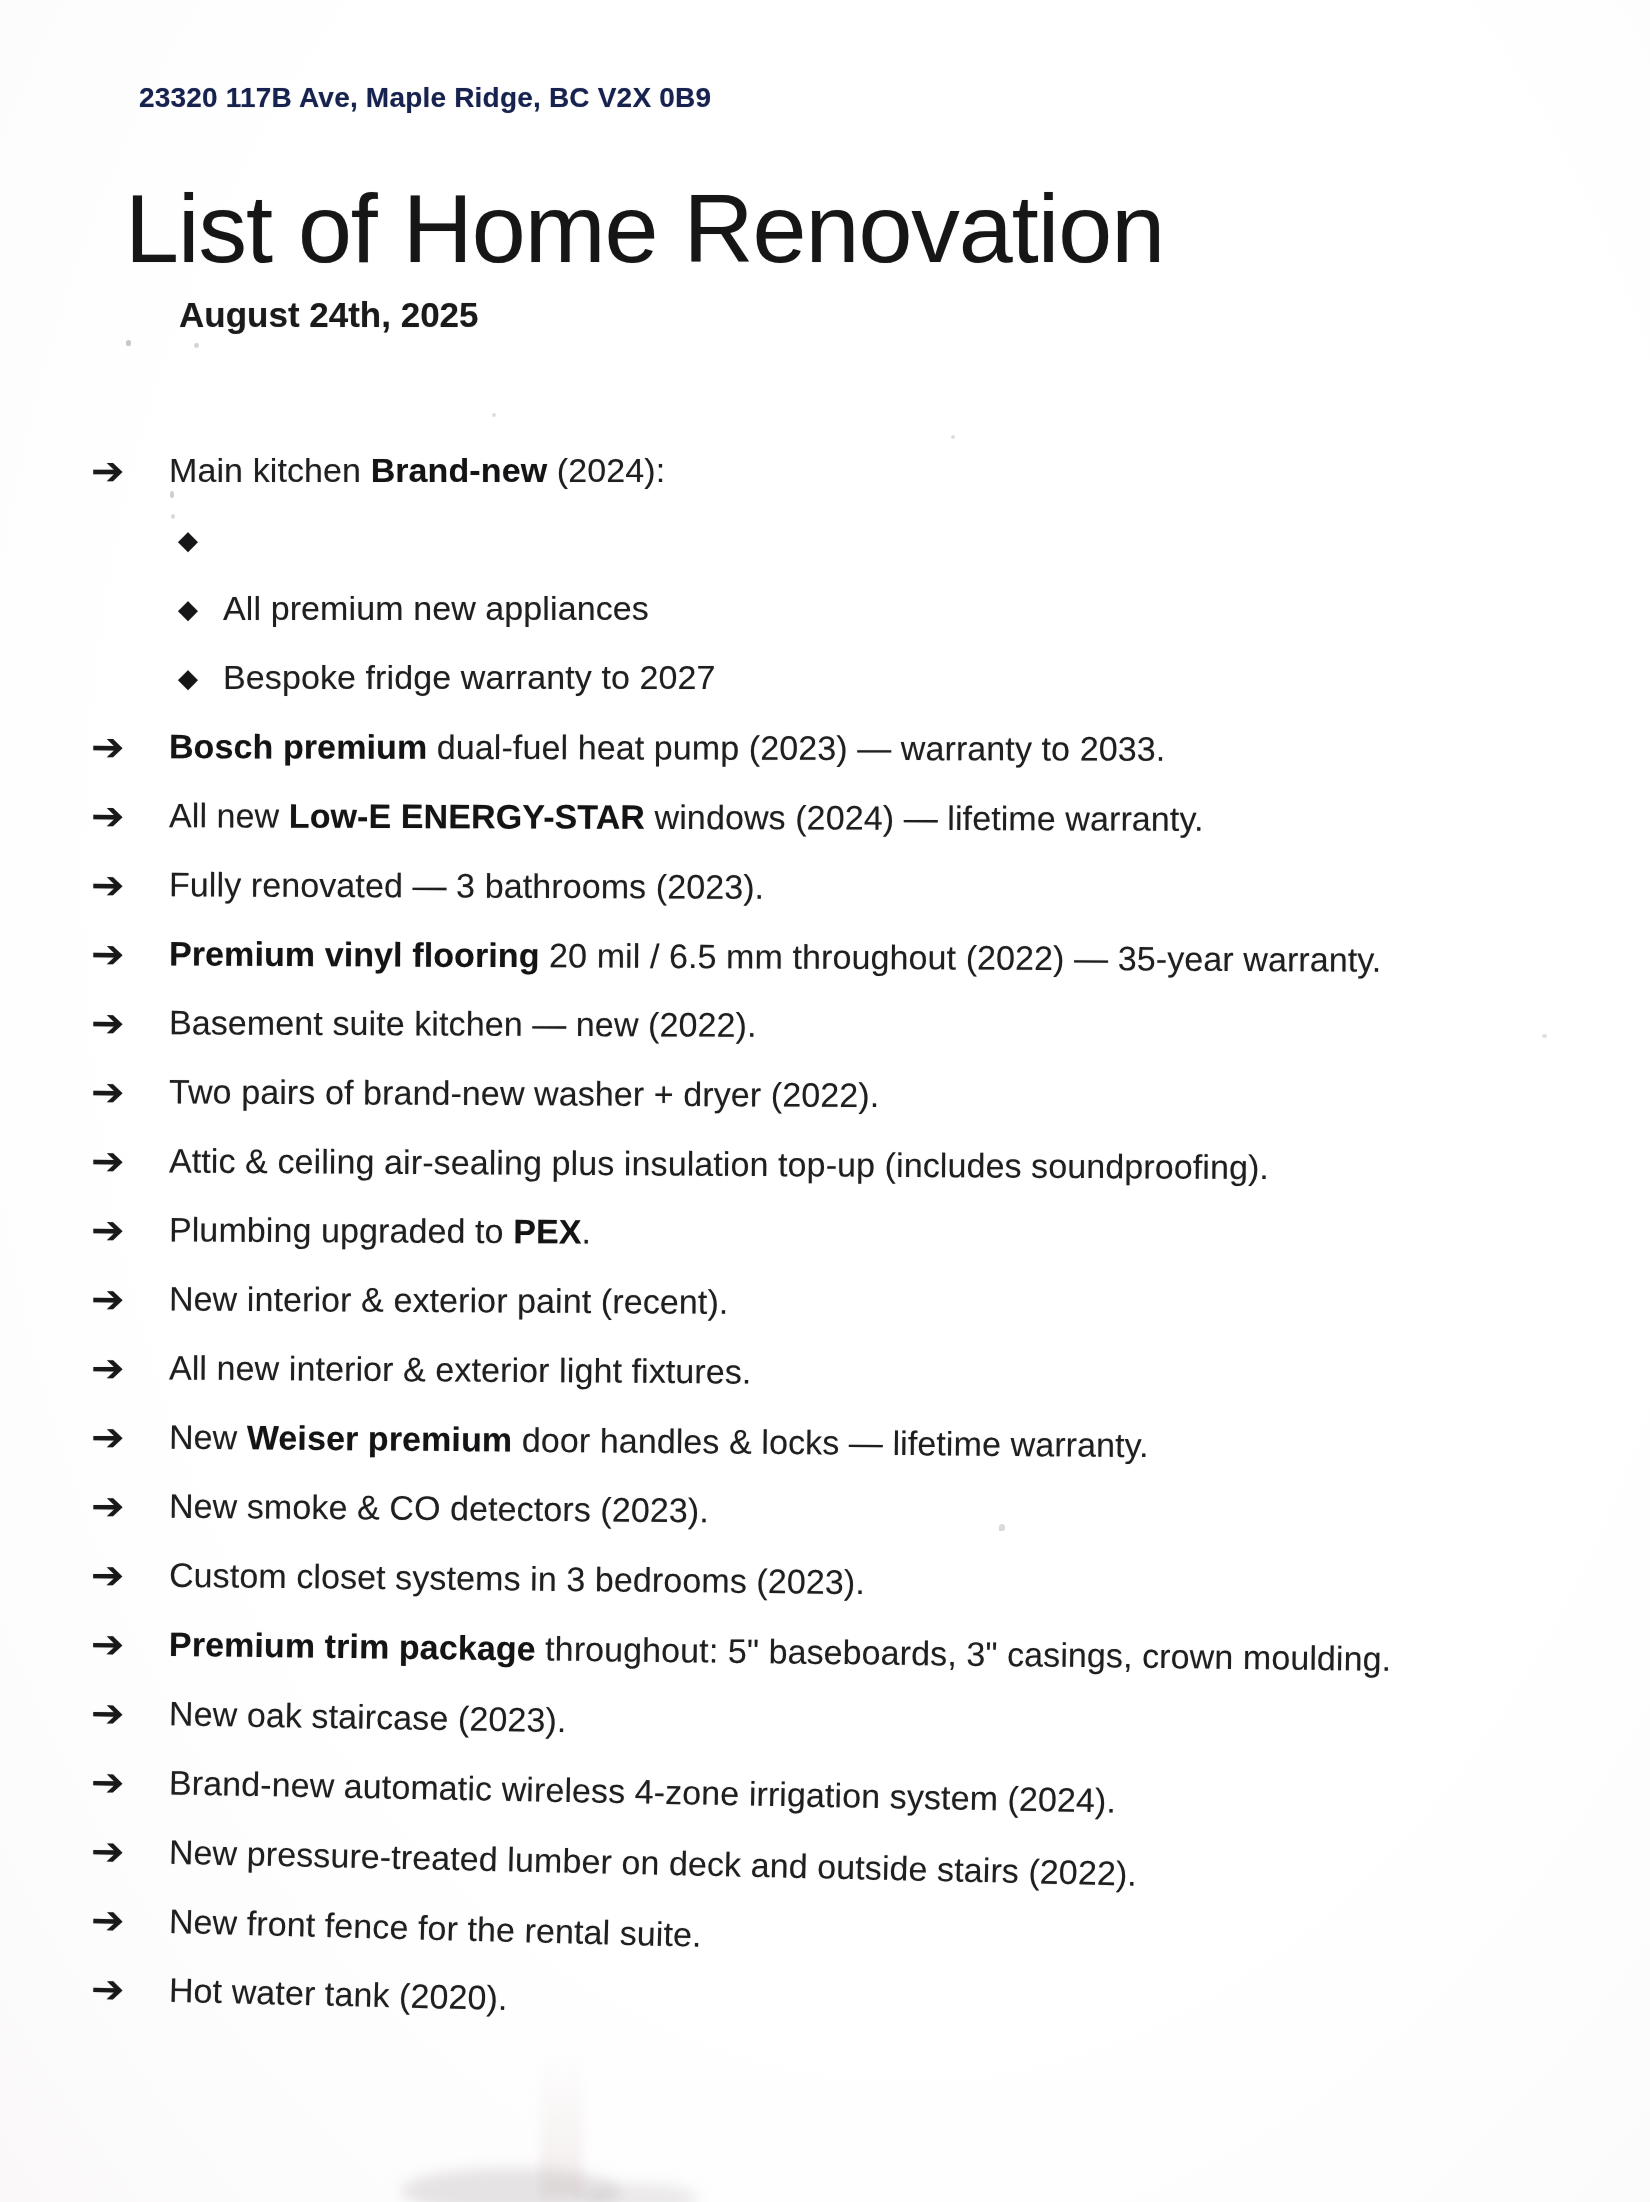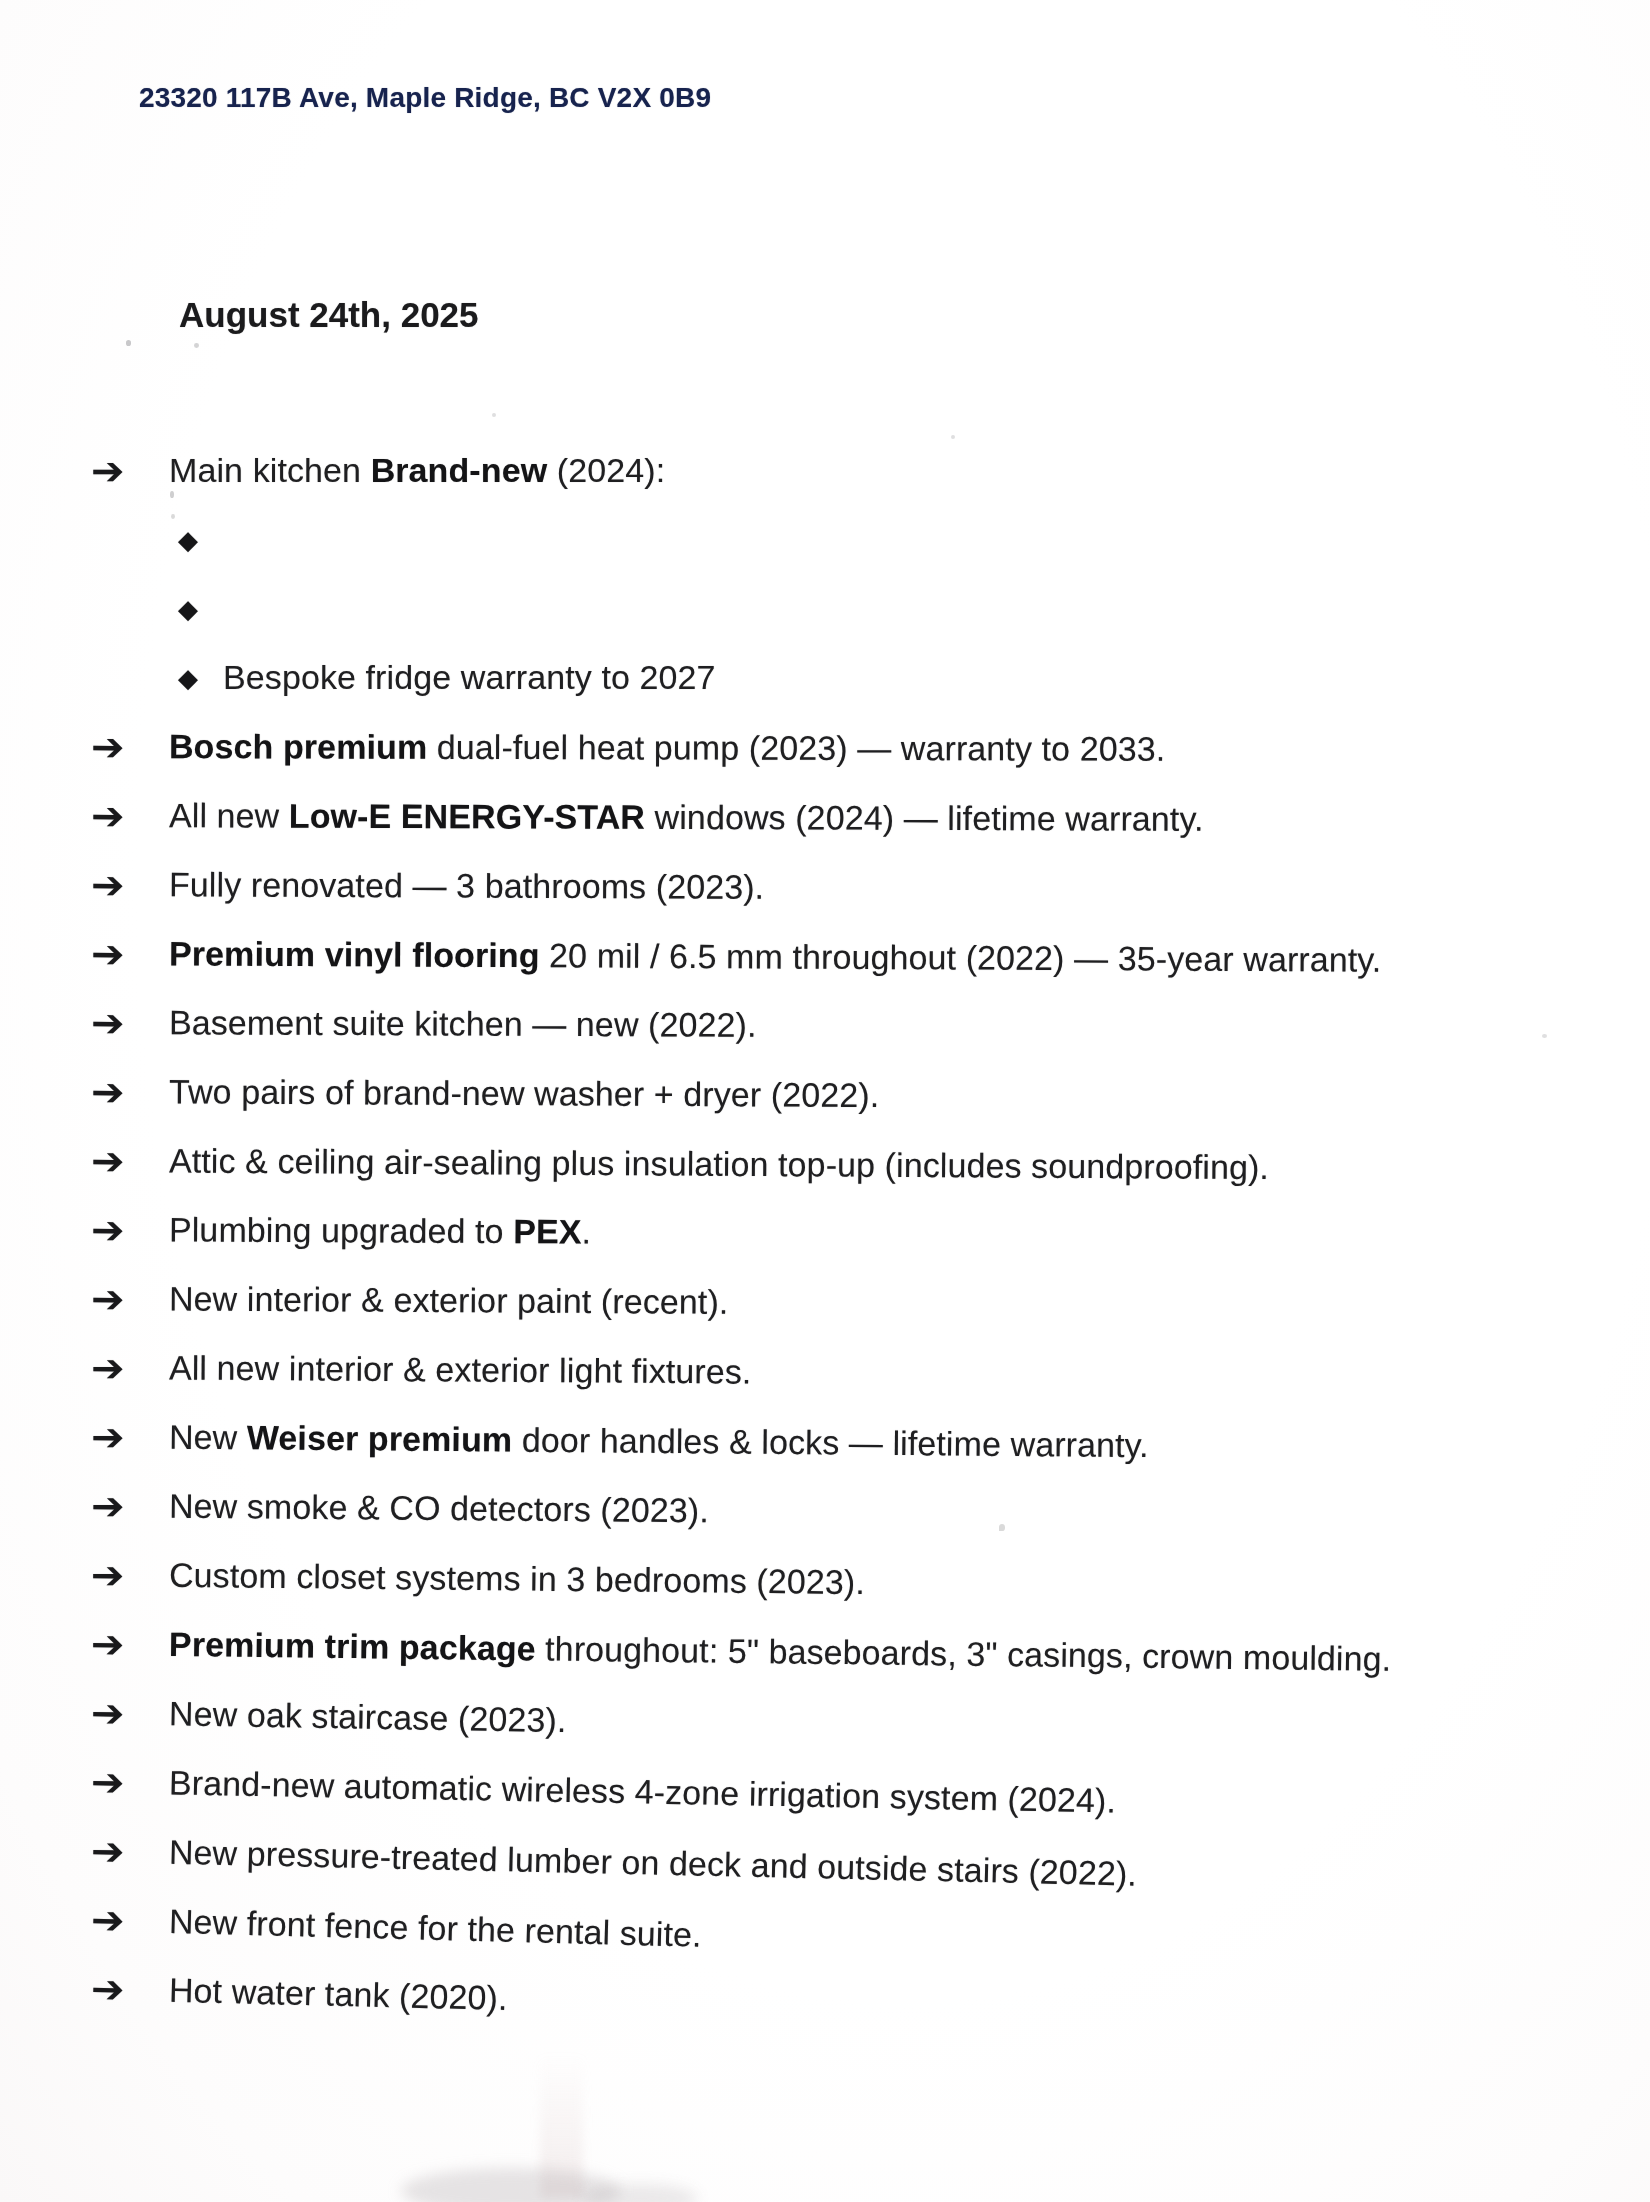--- a/index.html
+++ b/index.html
@@ -107,33 +107,35 @@
     filter: blur(4.8px);
   }
 </style>
 </head>
 <body>
 
 <div class="page">
 
   <div class="address">23320 117B Ave, Maple Ridge, BC V2X 0B9</div>
 
+  <div class="title">List of Home Renovation</div>
 
   <div class="docdate">August 24th, 2025</div>
 
   <div class="list">
       <div class="row main">
         <span class="bullet">➔</span>
         <span class="txt"><span>Main kitchen </span><b>Brand-new</b><span> (2024):</span></span>
       </div>
       <div class="row sub">
         <span class="bullet">◆</span>
       </div>
       <div class="row sub">
         <span class="bullet">◆</span>
+        <span class="txt"><span>All premium new appliances</span></span>
       </div>
       <div class="row sub">
         <span class="bullet">◆</span>
         <span class="txt"><span>Bespoke fridge warranty to 2027</span></span>
       </div>
       <div class="row main" style="transform: rotate(0.15deg);">
         <span class="bullet">➔</span>
         <span class="txt"><b>Bosch premium</b><span> dual-fuel heat pump (2023) — warranty to 2033.</span></span>
       </div>
       <div class="row main" style="transform: rotate(0.2deg);">

